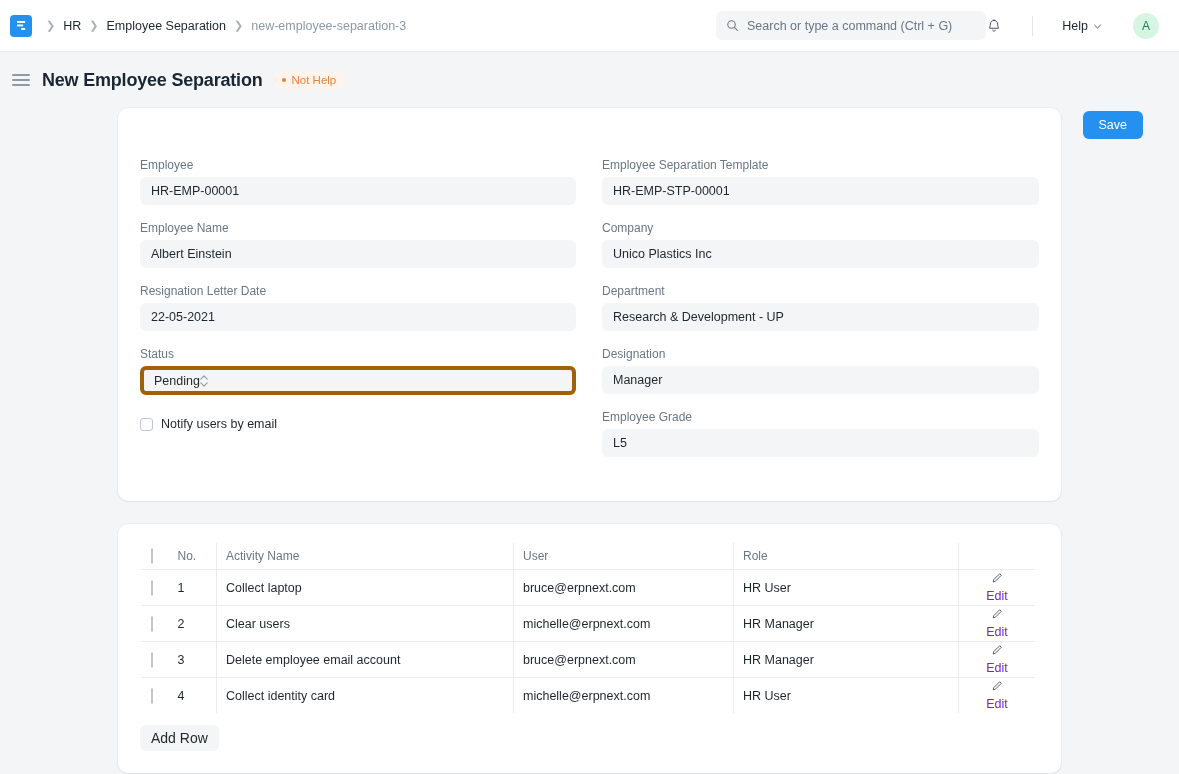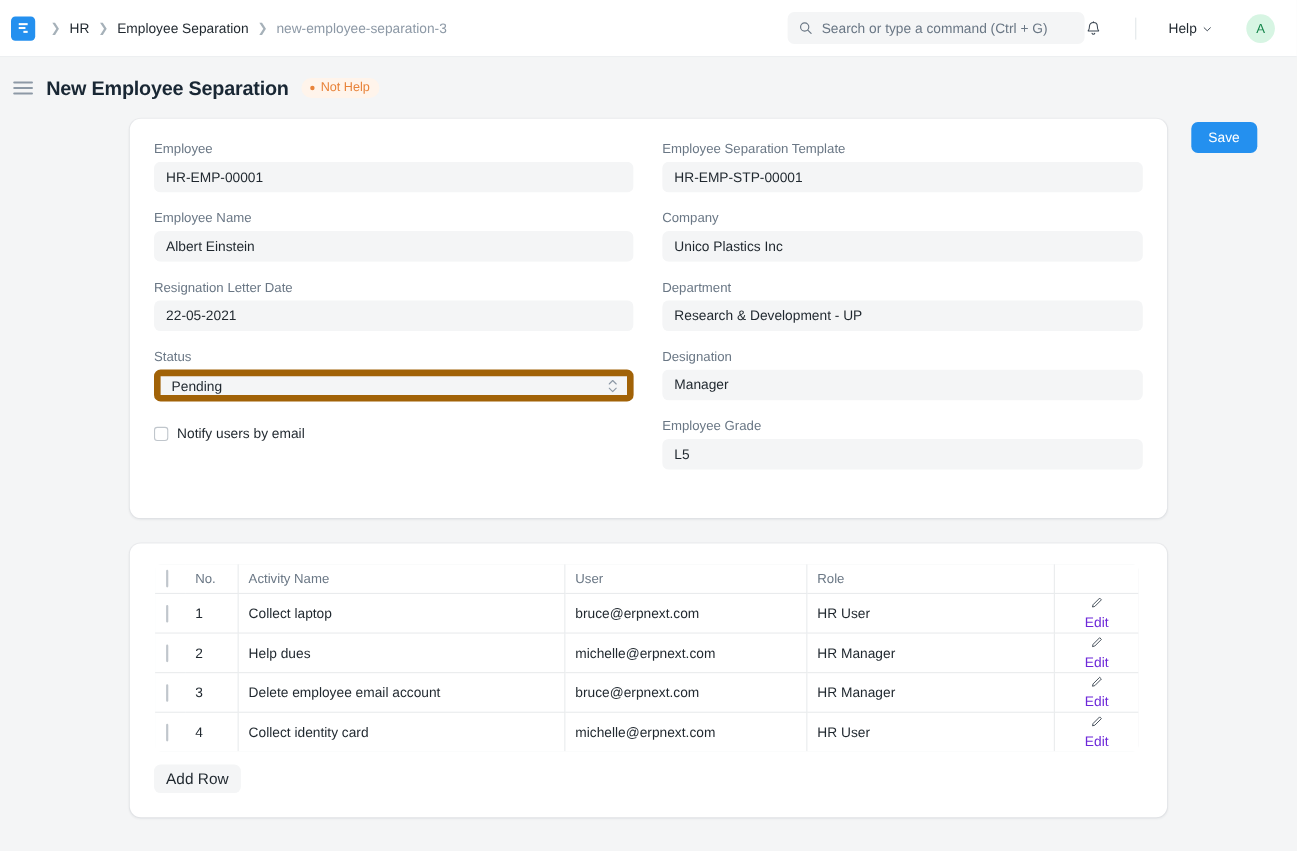--- a/index.html
+++ b/index.html
@@ -155,21 +155,21 @@
     margin: 0 auto;
     width: 943px;
   }
   .card.form-card { padding: 20px 22px 28px 22px; }
 
   .form-grid {
     display: grid;
     grid-template-columns: 436px 1fr;
     column-gap: 26px;
   }
-  .col { display: flex; flex-direction: column; }
+  .col { display: flex; flex-direction: column; margin-top: 30px; }
 
   .field { margin-bottom: 16px; }
   .field-label {
     font-size: 12px; color: #6A7785;
     margin-bottom: 5px;
     display: block;
   }
   .field-value {
     background: #F4F5F6;
     border: 1px solid transparent;
@@ -177,24 +177,24 @@
     height: 28px;
     display: flex; align-items: center;
     padding: 0 10px;
     font-size: 12.5px;
     color: #1F272E;
     width: 100%;
     cursor: text;
   }
   .field-select {
     background: #F4F5F6;
-    border: 6px solid #a16207;
+    border: 4px solid #a16207;
     border-radius: 6px;
     height: 29px;
-    display: flex; align-items: center; justify-content: space-between;
+    display: flex; align-items: center; justify-content: flex-start;
     padding: 0 9px 0 10px;
     font-size: 12.5px;
     color: #1F272E;
     width: 100%;
     cursor: pointer;
   }
   .sel-arrows {
     display: flex; flex-direction: column; align-items: center;
     gap: 2px; color: #8D99A6;
   }
@@ -454,21 +454,21 @@
               <span>Edit</span>
             </span>
           </td>
         </tr>
 
         <tr>
           <td class="c-check">
             <span class="cbox"></span>
           </td>
           <td class="c-no th-group">2</td>
-          <td class="c-name">Help dues</td>
+          <td class="c-name">Clear users</td>
           <td class="c-user">michelle@erpnext.com</td>
           <td class="c-role">HR Manager</td>
           <td class="c-edit">
             <span class="edit-btn">
               <svg width="12" height="12" viewBox="0 0 16 16" aria-hidden="true">
                 <path d="M11.6 2.3l2.1 2.1-8 8-2.8.7.7-2.8 8-8z" fill="none" stroke="#3D4854" stroke-width="1.15" stroke-linejoin="round"></path>
               </svg>
               <span>Edit</span>
             </span>
           </td>

